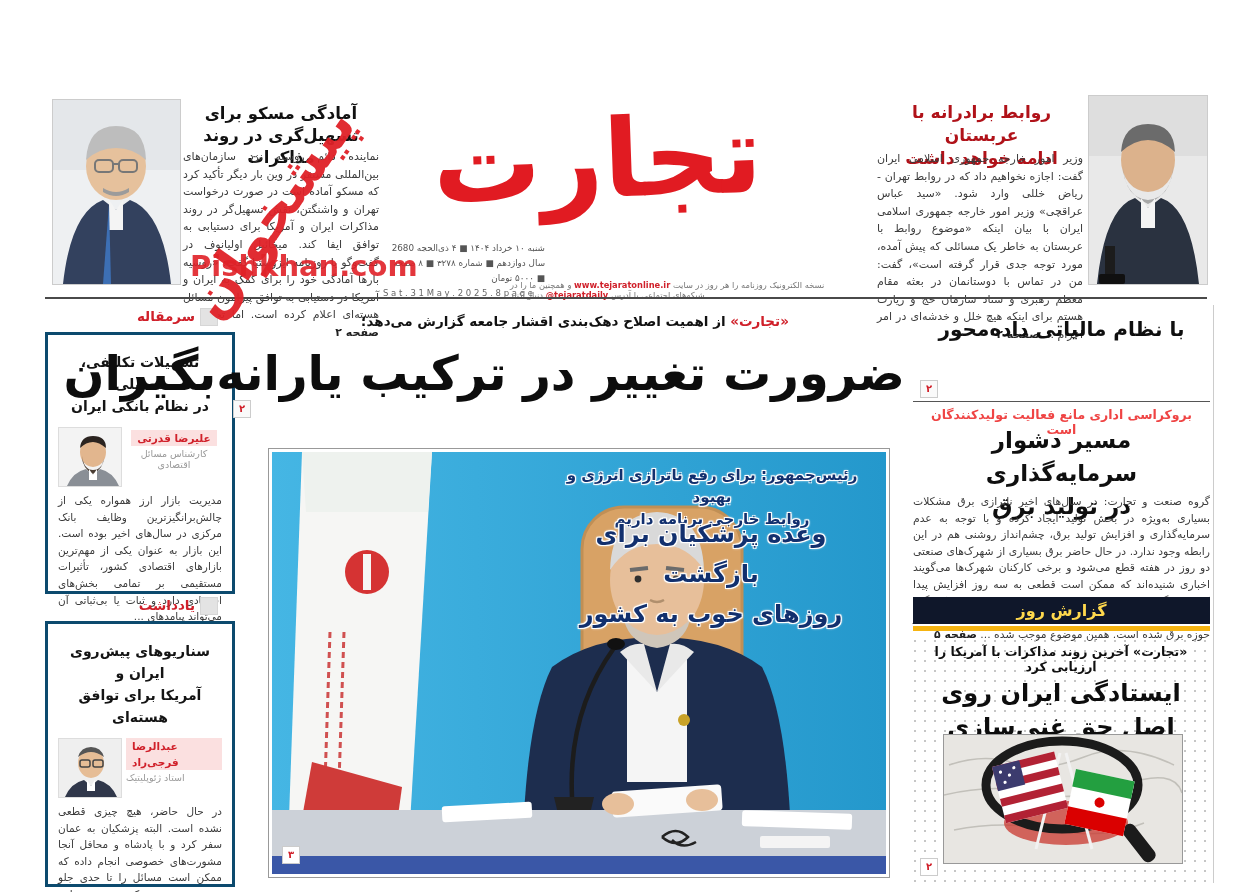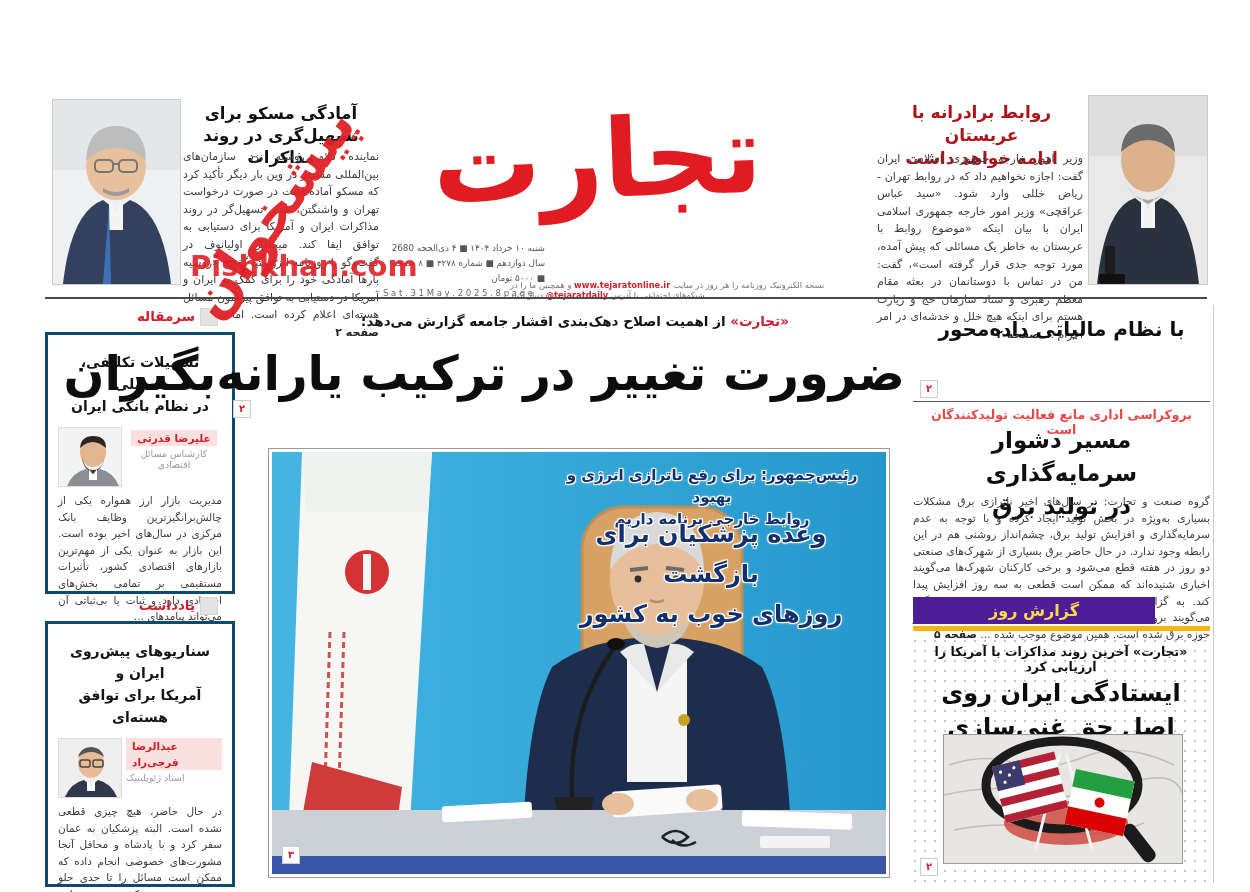--- a/index.html
+++ b/index.html
@@ -247,21 +247,21 @@
   <div class="abs c b" style="left:915px;top:407px;width:293px;font-size:12.5px;color:#ef4444;">بروکراسی اداری مانع فعالیت تولیدکنندگان است</div>
   <div class="abs c b" style="left:915px;top:424px;width:293px;font-size:23px;line-height:33px;color:#0f0f0f;">
     <div>مسیر دشوار سرمایه‌گذاری</div>
     <div>در تولید برق</div>
   </div>
   <p class="abs j body-txt" style="left:913px;top:494px;width:297px;margin:0;font-size:10.8px;line-height:16.6px;">
     <span>گروه صنعت و تجارت: در سال‌های اخیر ناترازی برق مشکلات بسیاری به‌ویژه در بخش تولید ایجاد کرده و با توجه به عدم سرمایه‌گذاری و افزایش تولید برق، چشم‌انداز روشنی هم در این رابطه وجود ندارد. در حال حاضر برق بسیاری از شهرک‌های صنعتی دو روز در هفته قطع می‌شود و برخی کارکنان شهرک‌ها می‌گویند اخباری شنیده‌اند که ممکن است قطعی به سه روز افزایش پیدا کند. به گزارش «تجارت»، با وجود این شرایط، تولیدکنندگان می‌گویند بروکراسی اداری مانع از سرمایه‌گذاری بخش تولید در حوزه برق شده است. همین موضوع موجب شده ...</span>
     <span class="pageref">صفحه ۵</span>
   </p>
 
-  <div class="abs" style="left:913px;top:597px;width:242px;height:27px;background:#4c1d95;">
+  <div class="abs" style="left:913px;top:597px;width:297px;height:27px;background:#0f172a;">
     <div class="c b" style="color:#ffd94d;font-size:16px;line-height:27px;">گزارش روز</div>
   </div>
   <div class="abs" style="left:913px;top:626px;width:297px;height:5px;background:#f6b411;"></div>
 
   <div class="abs dots" style="left:910px;top:636px;width:302px;height:250px;">
     <div class="c b" style="margin-top:8px;font-size:12.5px;color:#101010;">«تجارت» آخرین روند مذاکرات با آمریکا را ارزیابی کرد</div>
     <div class="c b" style="margin-top:2px;font-size:24px;line-height:34px;color:#0d0d0d;">
       <div>ایستادگی ایران روی</div>
       <div>اصل حق غنی‌سازی</div>
     </div>

